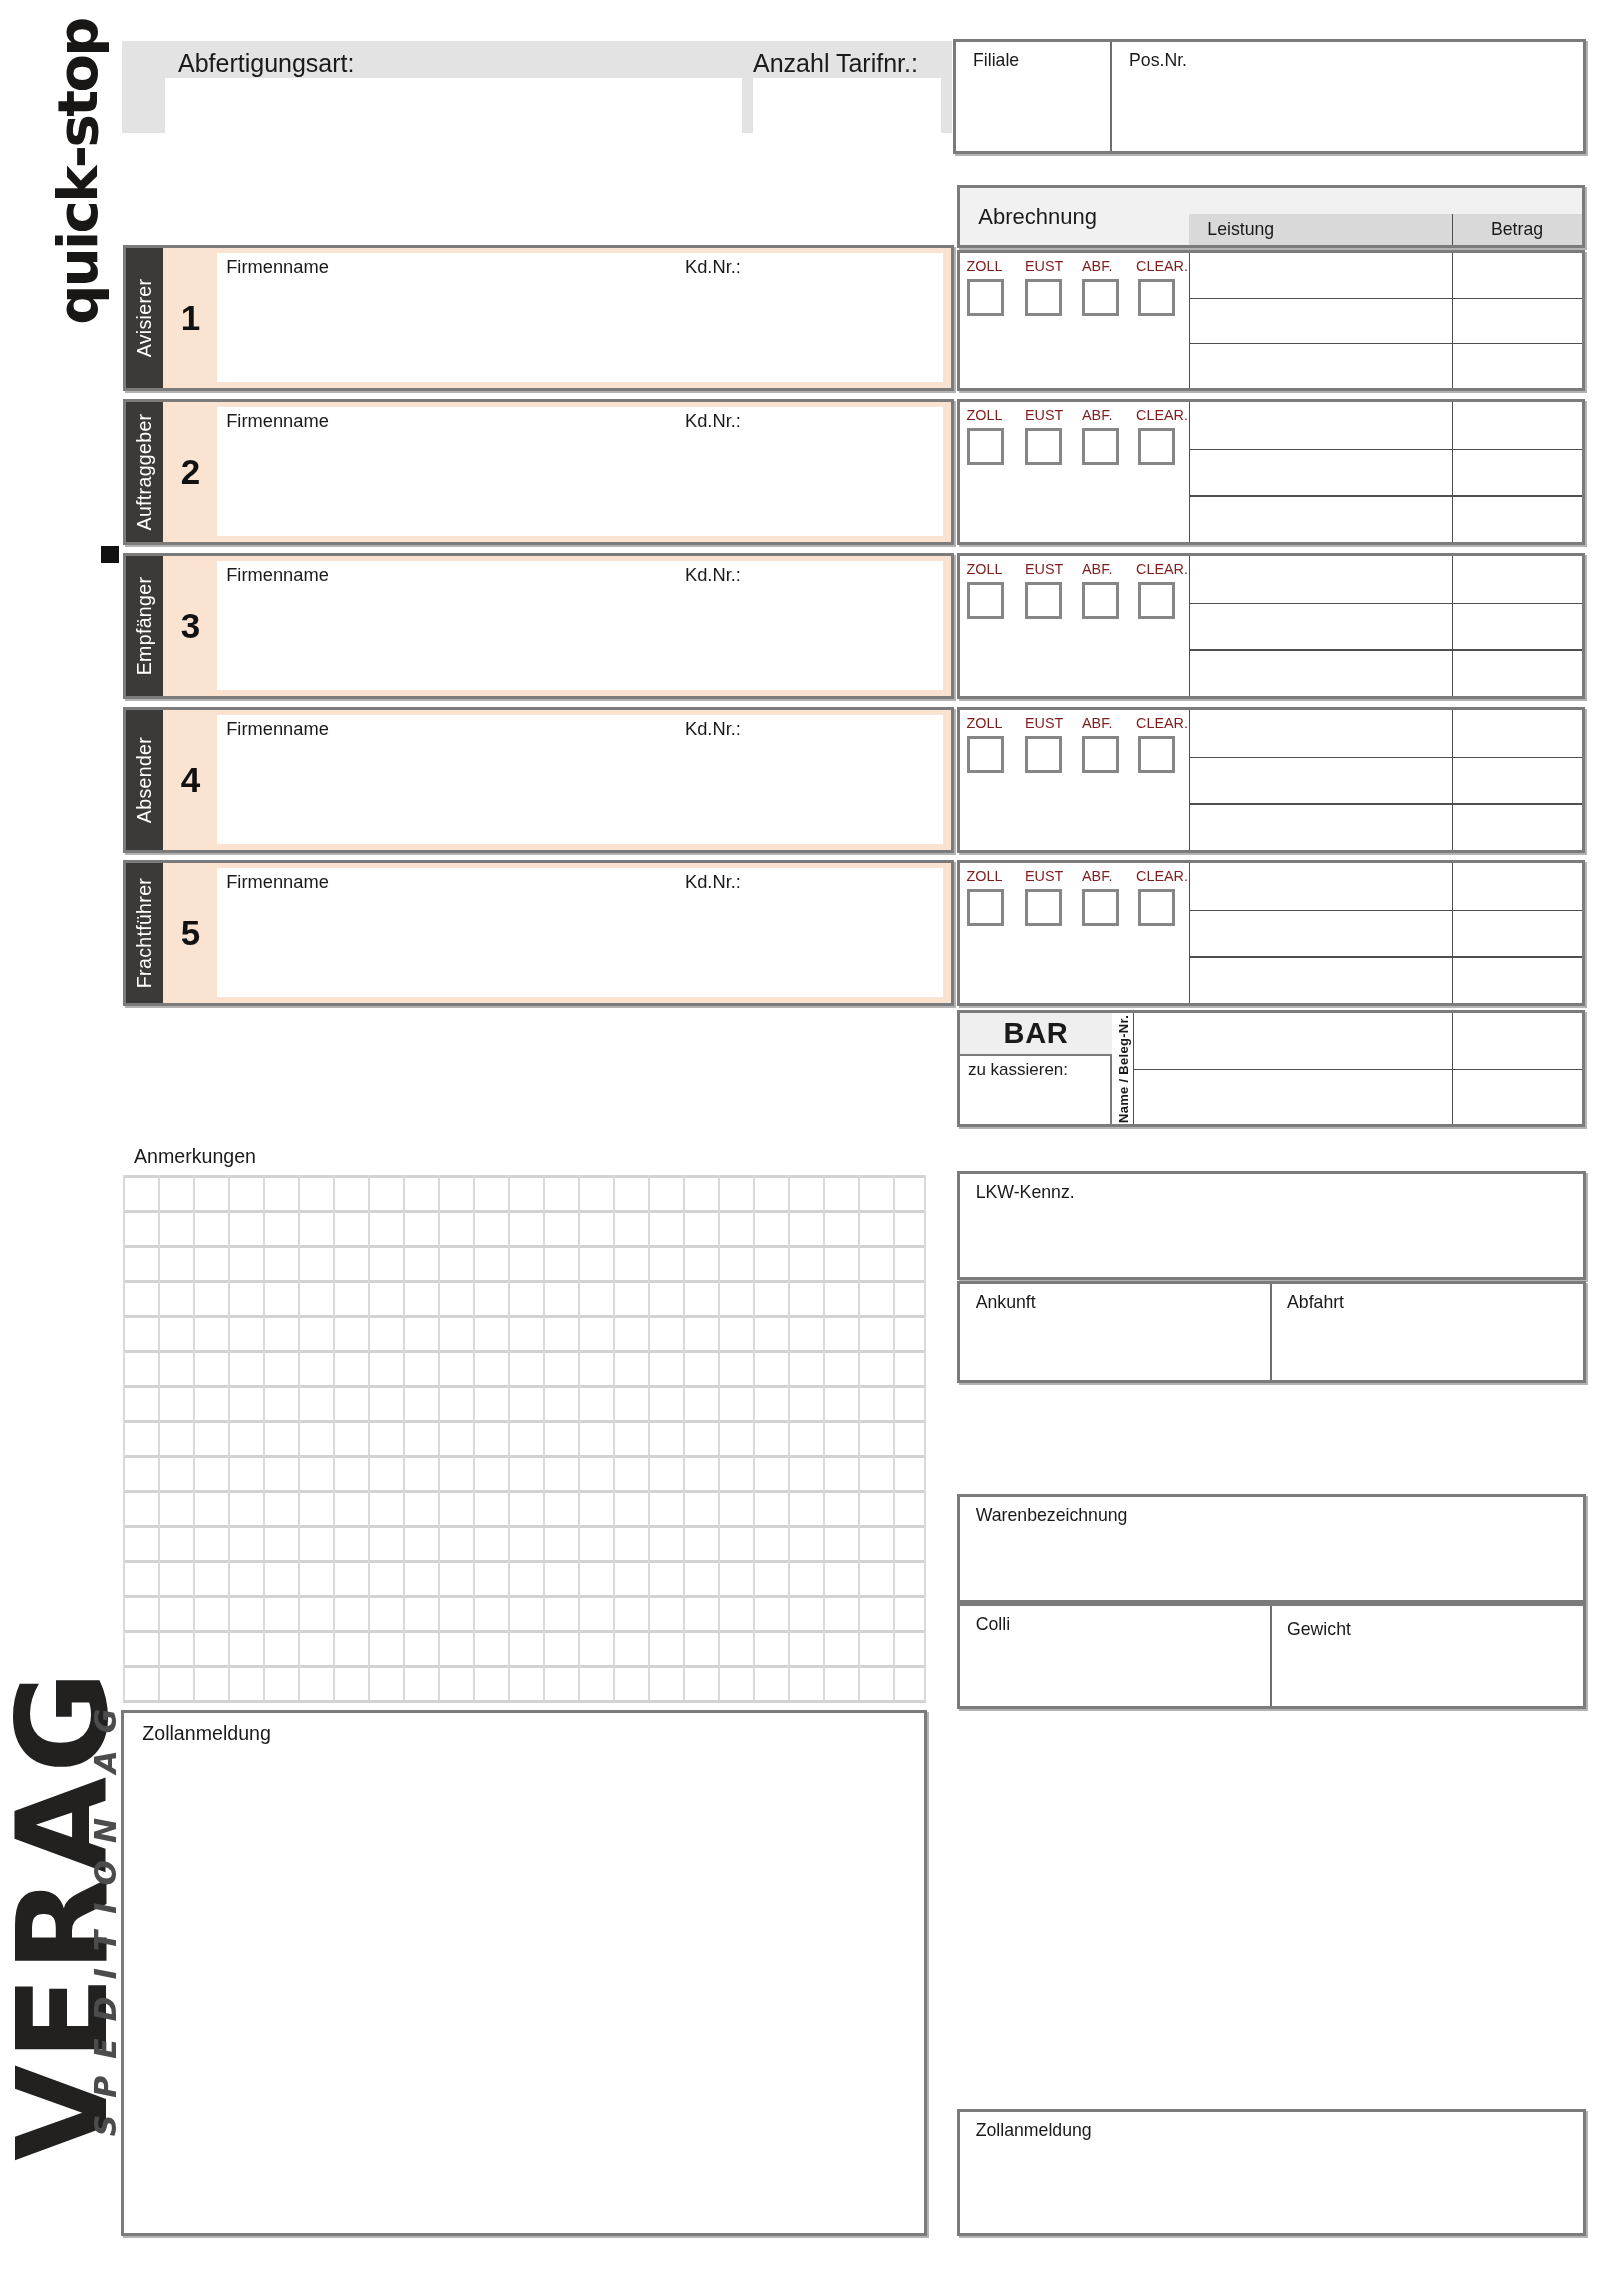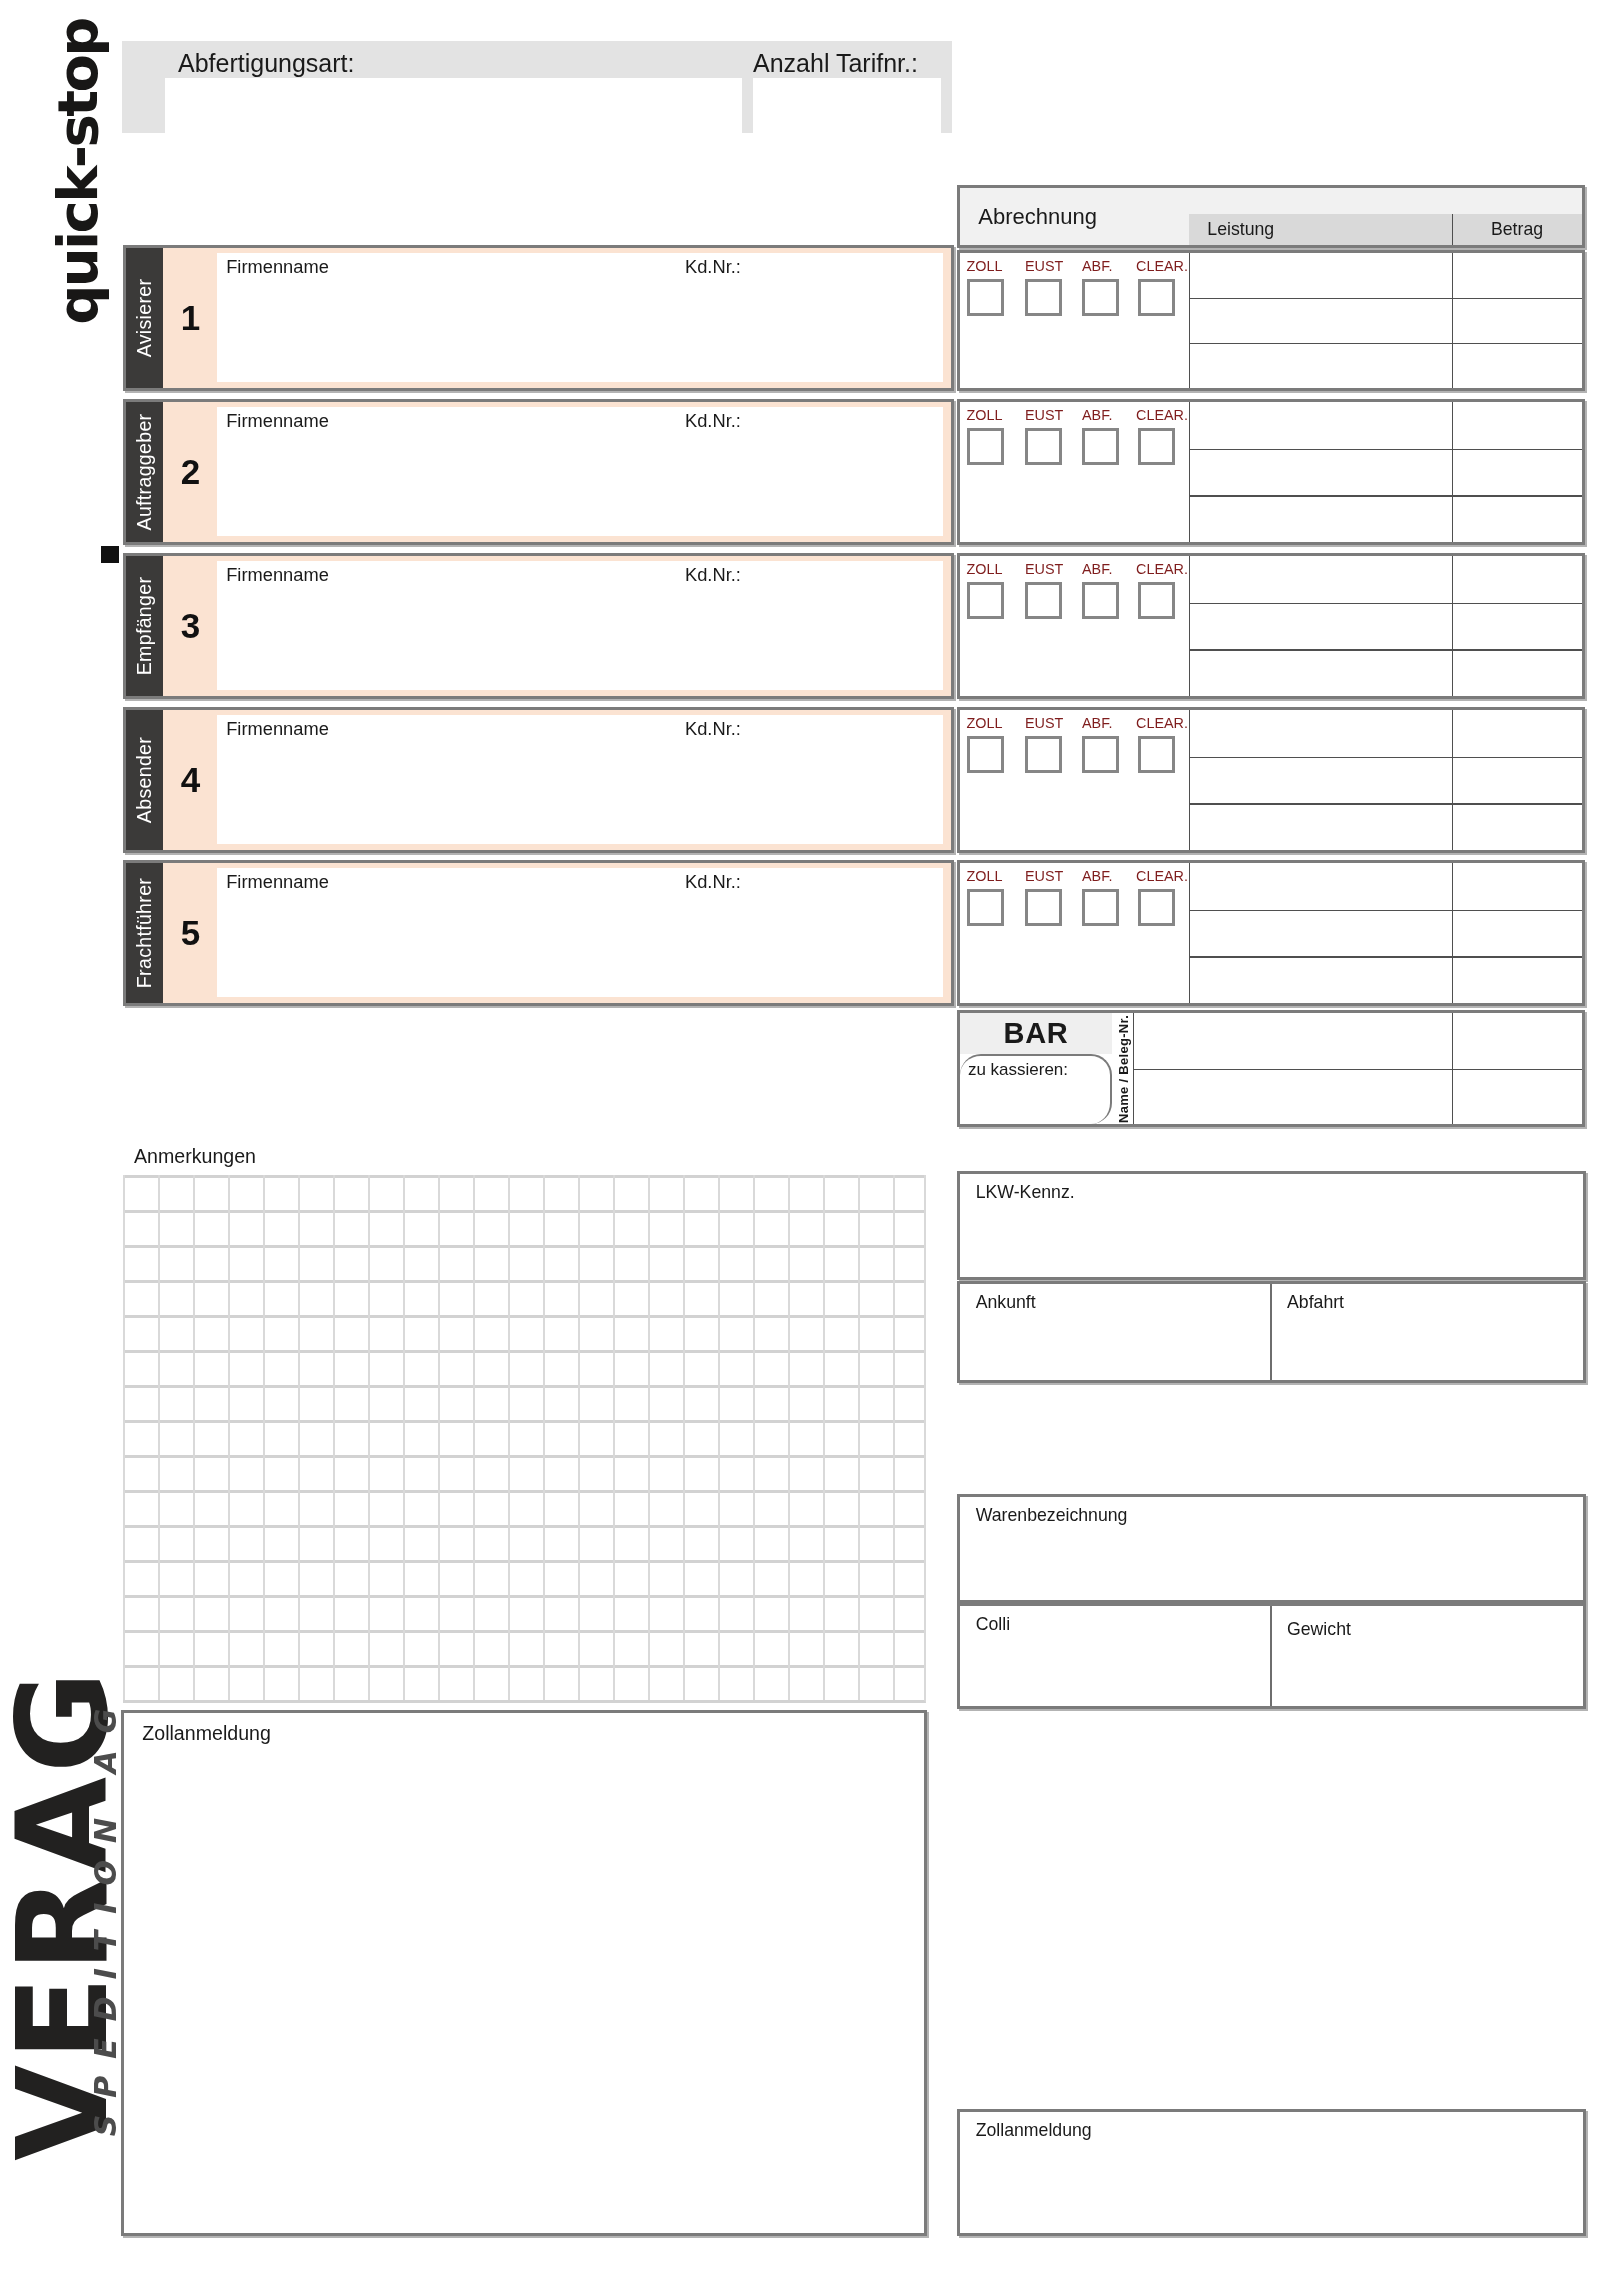--- a/index.html
+++ b/index.html
@@ -57,20 +57,27 @@
 
   <div class="vrot qs-logo">quick-stop</div>
 
   <div class="panel" style="left:122px;top:41px;width:830px;height:92px;">
     <span class="lbl" style="left:56px;top:7.9px;font-size:25px;">Abfertigungsart:</span>
     <span class="lbl" style="left:631px;top:7.9px;font-size:25px;">Anzahl Tarifnr.:</span>
     <div class="white-input" style="left:43px;top:37px;width:577px;height:68px;"></div>
     <div class="white-input" style="left:631px;top:37px;width:188px;height:68px;"></div>
   </div>
 
+  <div class="box" style="left:953px;top:39px;width:633px;height:115px;">
+    <div class="divider" style="left:154px;top:0;bottom:0;width:2px;"></div>
+    <span class="lbl" style="left:17px;top:7.9px;font-size:17.7px;">Filiale</span>
+    <span class="lbl" style="left:173px;top:7.9px;font-size:17.7px;">Pos.Nr.</span>
+    <div class="abs" style="left:0;top:33px;width:154px;bottom:0;"></div>
+    <div class="abs" style="left:157px;top:33px;right:0;bottom:0;"></div>
+  </div>
 
   <div class="blk" style="top:185px;height:63px;background:#f1f1f1;">
     <span class="lbl" style="left:18.3px;top:15.7px;font-size:22px;">Abrechnung</span>
     <div class="hdr-band">
       <span class="leist">Leistung</span>
       <span class="betr">Betrag</span>
     </div>
   </div>
 
   <div class="prow" style="top:245px;">
@@ -205,21 +212,21 @@
     <div class="vline" style="left:229px;"></div>
     <div class="vline" style="left:492px;"></div>
     <div class="hline" style="top:33.3%;"></div>
     <div class="hline" style="top:66.6%;"></div>
   </div>
 
   <div class="blk" style="top:1010px;height:117px;">
     <div class="abs" style="left:0;top:0;width:152px;height:41px;background:#efefef;display:flex;align-items:center;justify-content:center;">
       <span style="font-weight:bold;font-size:29px;letter-spacing:0.7px;">BAR</span>
     </div>
-    <div class="abs" style="left:0;top:41px;width:152px;bottom:0;background:#fff;border-top:2.6px solid #7b7b7b;border-right:2.6px solid #7b7b7b;box-sizing:border-box;border-radius:21px;">
+    <div class="abs" style="left:0;top:41px;width:152px;bottom:0;background:#fff;border-top:2.6px solid #7b7b7b;border-right:2.6px solid #7b7b7b;box-sizing:border-box;">
       <span class="lbl" style="left:7.9px;top:3.9px;font-size:17px;">zu kassieren:</span>
     </div>
     <span class="vrot" style="left:163px;top:50%;font-weight:bold;font-size:13px;letter-spacing:0.3px;">Name / Beleg-Nr.</span>
     <div class="abs" style="left:173px;right:0;top:0;bottom:0;"></div>
     <div class="vline" style="left:173px;"></div>
     <div class="vline" style="left:492px;"></div>
     <div class="abs" style="left:173px;right:0;top:56px;height:1.3px;background:#4f4f4f;"></div>
   </div>
 
   <div class="abs" style="left:101px;top:546px;width:18.3px;height:17px;background:#111;"></div>

